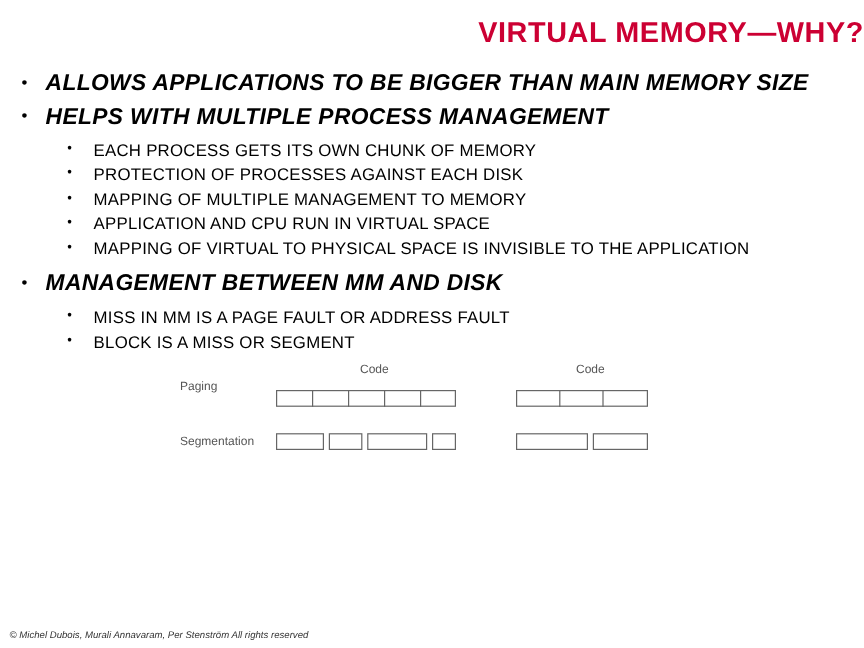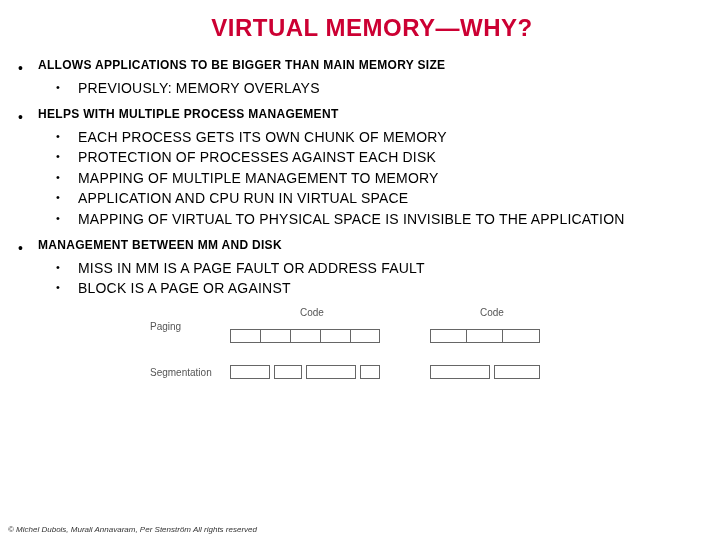--- a/index.html
+++ b/index.html
@@ -10,21 +10,21 @@
     background: #fff;
     font-family: "Comic Sans MS", "Comic Sans", cursive, sans-serif;
     color: #000;
     position: relative;
     overflow: hidden;
   }
   .title {
     color: #cc0033;
     font-weight: bold;
     font-size: 24px;
-    text-align: center;
+    text-align: right;
     margin: 14px 0 16px 0;
     letter-spacing: 0.5px;
     padding-left: 24px;
   }
   ul.top {
     list-style: none;
     margin: 0 20px 0 38px;
     padding: 0;
   }
   ul.top > li {
@@ -33,23 +33,24 @@
   }
   ul.top > li::before {
     content: "•";
     position: absolute;
     left: -20px;
     top: 2px;
     font-size: 14px;
   }
   ul.top > li > .hdr {
     font-weight: bold;
-    font-size: 12px;
+    font-size: 19px;
     line-height: 1.25;
     letter-spacing: 0.3px;
+    font-style: italic;
   }
   ul.sub {
     list-style: none;
     margin: 6px 0 8px 40px;
     padding: 0;
   }
   ul.sub > li {
     position: relative;
     font-size: 14px;
     line-height: 1.4;
@@ -99,39 +100,36 @@
   }
 </style>
 </head>
 <body>
 
 <div class="title">VIRTUAL MEMORY—WHY?</div>
 
 <ul class="top">
   <li>
     <div class="hdr">ALLOWS APPLICATIONS TO BE BIGGER THAN MAIN MEMORY SIZE</div>
-    <ul class="sub">
-      <li>PREVIOUSLY: MEMORY OVERLAYS</li>
-    </ul>
   </li>
   <li>
     <div class="hdr">HELPS WITH MULTIPLE PROCESS MANAGEMENT</div>
     <ul class="sub">
       <li>EACH PROCESS GETS ITS OWN CHUNK OF MEMORY</li>
       <li>PROTECTION OF PROCESSES AGAINST EACH DISK</li>
       <li>MAPPING OF MULTIPLE MANAGEMENT TO MEMORY</li>
       <li>APPLICATION AND CPU RUN IN VIRTUAL SPACE</li>
       <li>MAPPING OF VIRTUAL TO PHYSICAL SPACE IS INVISIBLE TO THE APPLICATION</li>
     </ul>
   </li>
   <li>
     <div class="hdr">MANAGEMENT BETWEEN MM AND DISK</div>
     <ul class="sub">
       <li>MISS IN MM IS A PAGE FAULT OR ADDRESS FAULT</li>
-      <li>BLOCK IS A PAGE OR AGAINST</li>
+      <li>BLOCK IS A MISS OR SEGMENT</li>
     </ul>
   </li>
 </ul>
 
 <div class="diagram">
   <div class="lbl" style="left:150px; top:0;">Code</div>
   <div class="lbl" style="left:330px; top:0;">Code</div>
 
   <div class="lbl" style="left:0; top:14px;">Paging</div>
 

